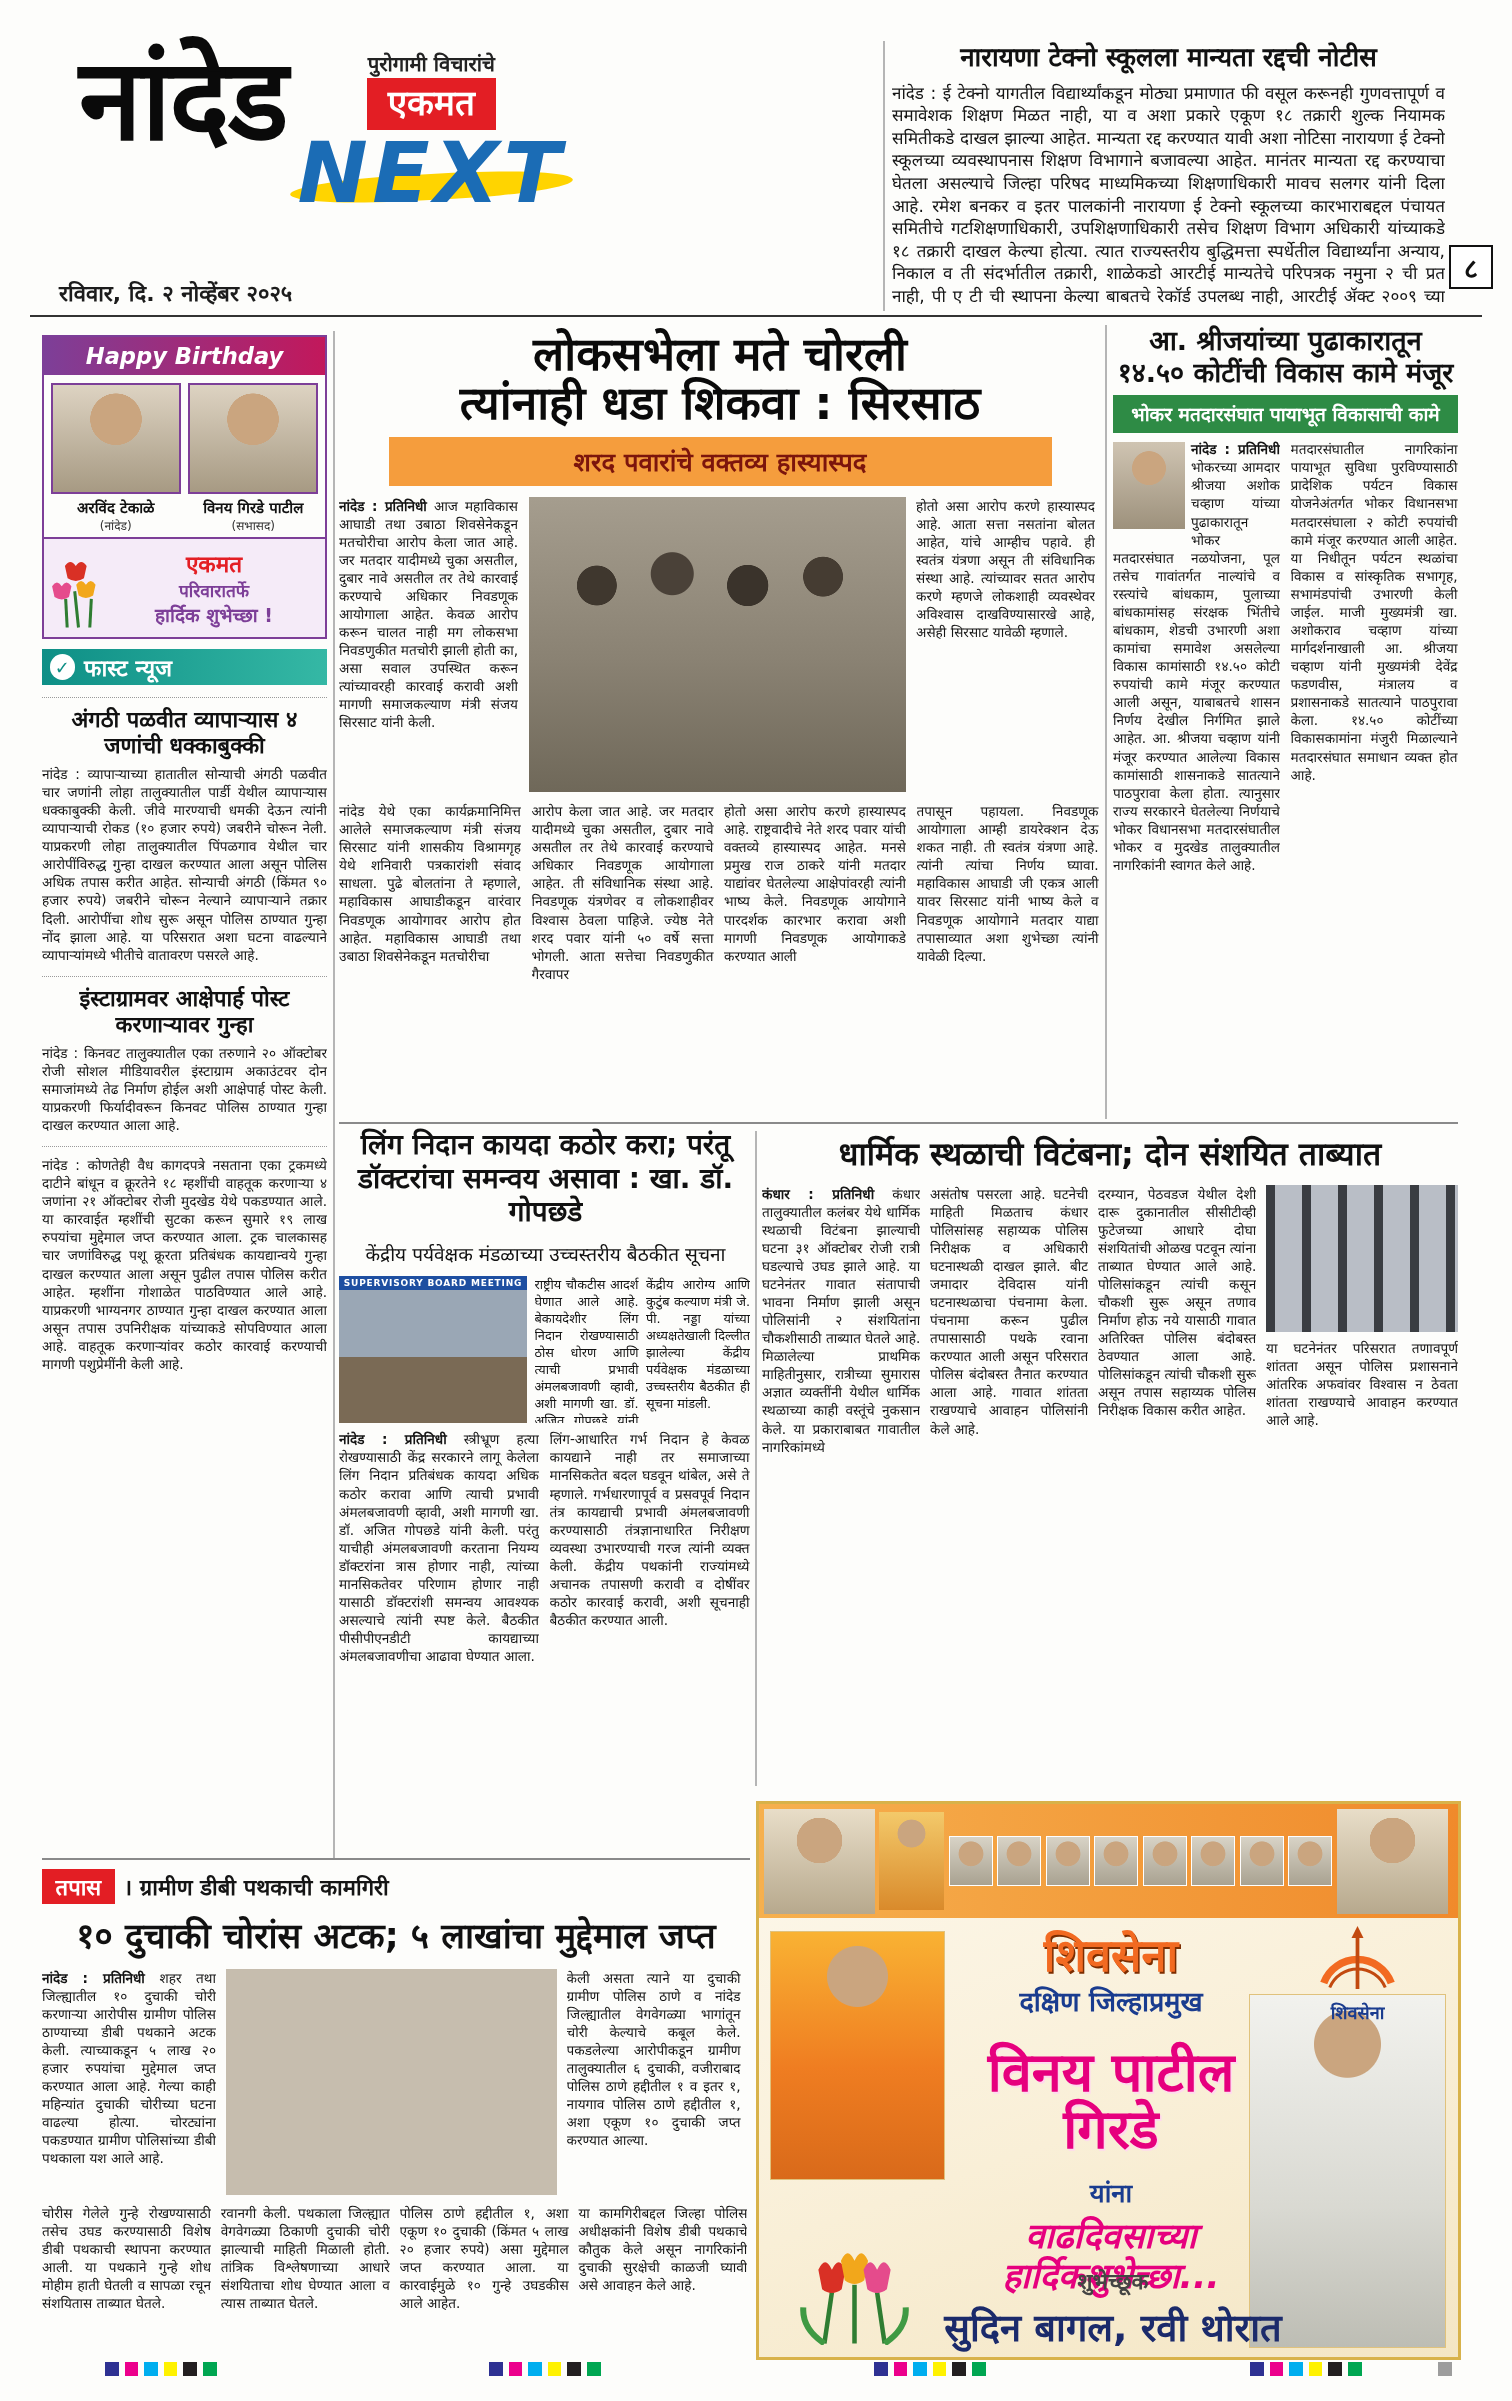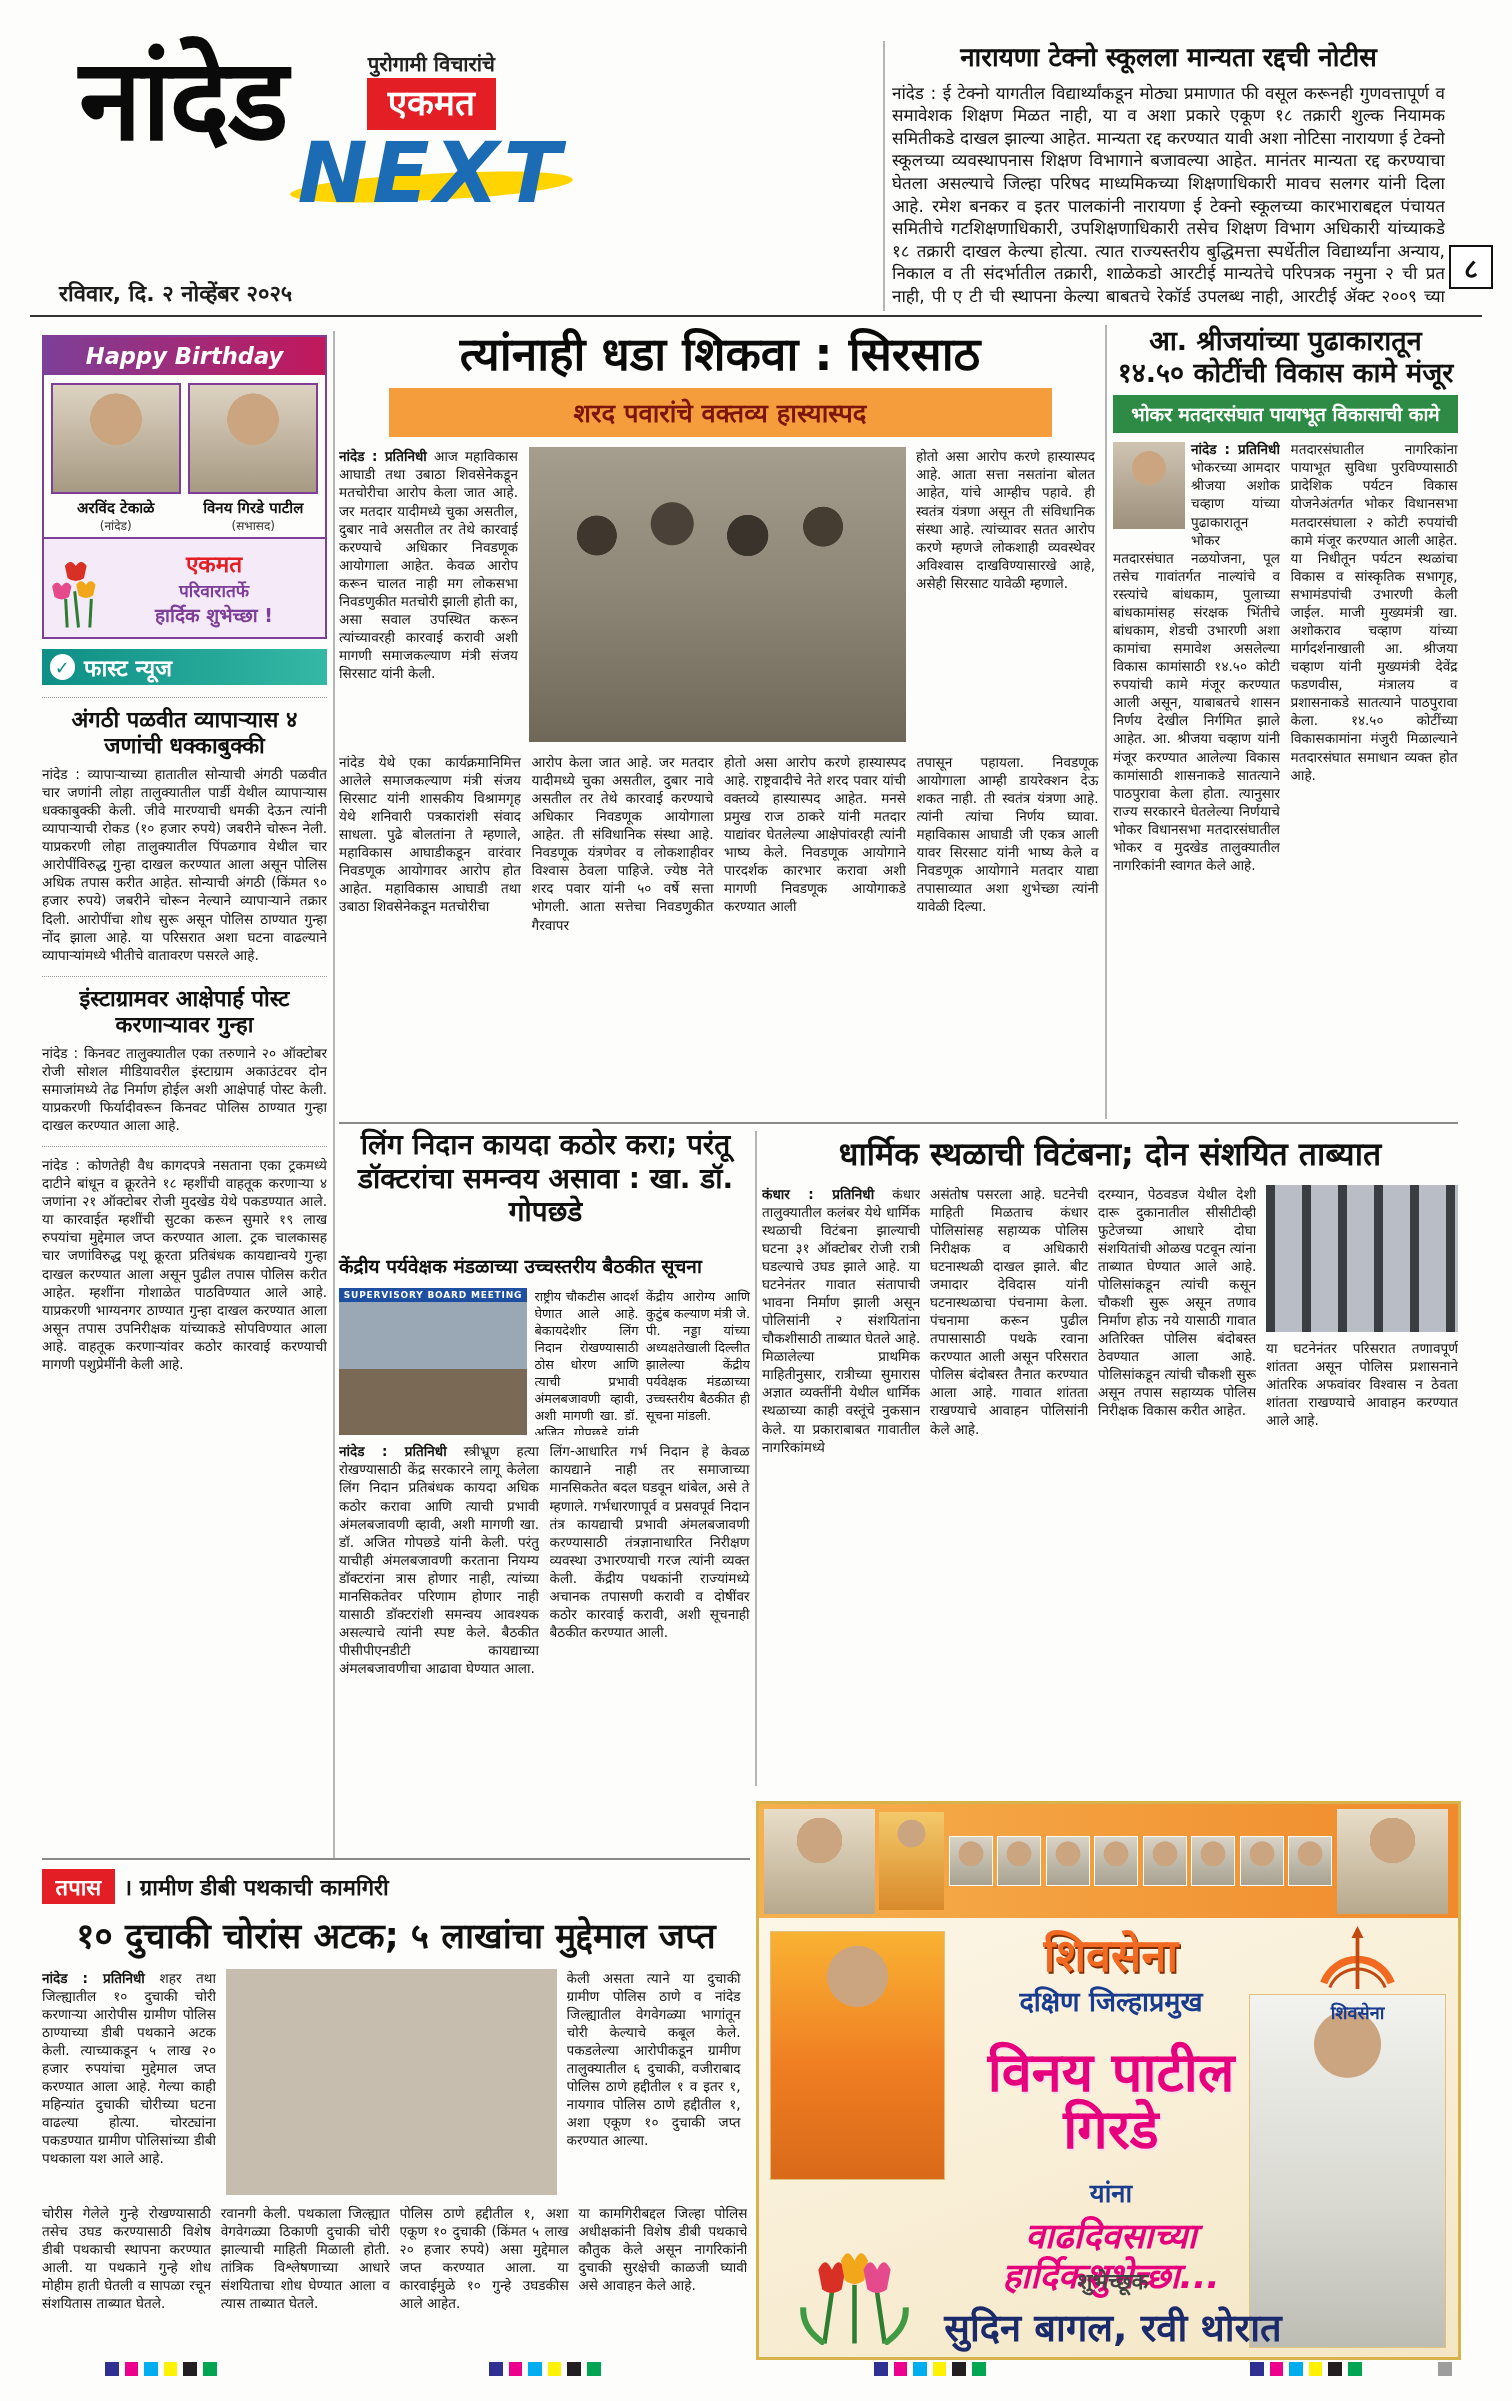--- a/index.html
+++ b/index.html
@@ -75,21 +75,21 @@
   .green-banner { margin-top:6px; background:#2e8b45; color:#fff; font-size:19px; font-weight:bold; text-align:center; padding:6px 0; }
   .dev-body { display:flex; gap:10.5px; margin-top:7.5px; }
   .dev-body .col { width:167px; height:663px; font-size:13.6px; }
   .minipic { float:left; width:72px; height:87px; margin:1.5px 6px 3px 0;
       background: radial-gradient(circle at 50% 30%, #caa57f 0 16.6px, transparent 17.3px),
                   linear-gradient(180deg,#cfc4b2,#9d917c); }
 
   
   .gender { position:absolute; left:339px; top:1128px; width:413px; }
   .gender h2 { font-size:28px; font-weight:800; text-align:center; line-height:1.2; }
-  .gender .subhead { font-size:19px; font-weight:bold; margin-top:24px; }
+  .gender .subhead { font-size:19px; font-weight:normal; text-align:center; margin-top:12px; }
   .gender-row1 { display:flex; gap:7.5px; margin-top:9px; }
   .meeting-photo { width:188px; height:147px; background:linear-gradient(180deg,#9aa7b5 0 55%, #7a6a55 55% 100%);padding-left:40px; }
   .meeting-banner { position:absolute; left:0; right:0; top:0; background:#1e4fa1; color:#fff; font-size:9px; font-weight:bold; text-align:center; padding:2.3px 0; letter-spacing:0.8px; }
   .gender-row1 .col { width:104px; height:147px; font-size:12.8px; }
   .gender-row2 { display:flex; gap:10.5px; margin-top:7.5px; }
   .gender-row2 .col { width:200px; height:452px; }
 
   
   .vand { position:absolute; left:762px; top:1131px; width:696px; }
   .vand h2 { font-size:32px; font-weight:800; text-align:center; }
@@ -228,20 +228,21 @@
       <div class="col">नांदेड : किनवट तालुक्यातील एका तरुणाने २० ऑक्टोबर रोजी सोशल मीडियावरील इंस्टाग्राम अकाउंटवर दोन समाजांमध्ये तेढ निर्माण होईल अशी आक्षेपार्ह पोस्ट केली. याप्रकरणी फिर्यादीवरून किनवट पोलिस ठाण्यात गुन्हा दाखल करण्यात आला आहे.</div>
     </div>
     <div class="lstory">
       <div class="col">नांदेड : कोणतेही वैध कागदपत्रे नसताना एका ट्रकमध्ये दाटीने बांधून व क्रूरतेने १८ म्हशींची वाहतूक करणाऱ्या ४ जणांना २१ ऑक्टोबर रोजी मुदखेड येथे पकडण्यात आले. या कारवाईत म्हशींची सुटका करून सुमारे १९ लाख रुपयांचा मुद्देमाल जप्त करण्यात आला. ट्रक चालकासह चार जणांविरुद्ध पशू क्रूरता प्रतिबंधक कायद्यान्वये गुन्हा दाखल करण्यात आला असून पुढील तपास पोलिस करीत आहेत. म्हशींना गोशाळेत पाठविण्यात आले आहे. याप्रकरणी भाग्यनगर ठाण्यात गुन्हा दाखल करण्यात आला असून तपास उपनिरीक्षक यांच्याकडे सोपविण्यात आला आहे. वाहतूक करणाऱ्यांवर कठोर कारवाई करण्याची मागणी पशुप्रेमींनी केली आहे.</div>
     </div>
   </div>
 
   <div class="vline" style="left:333px; top:331px; width:1.5px; height:1529px;"></div>
 
   <div class="lead">
+    <h1>लोकसभेला मते चोरली</h1>
     <h1>त्यांनाही धडा शिकवा : सिरसाठ</h1>
     <div class="kicker">शरद पवारांचे वक्तव्य हास्यास्पद</div>
     <div class="lead-row1">
       <div class="col">
         <span class="dl">नांदेड : प्रतिनिधी</span>
         <span>आज महाविकास आघाडी तथा उबाठा शिवसेनेकडून मतचोरीचा आरोप केला जात आहे. जर मतदार यादीमध्ये चुका असतील, दुबार नावे असतील तर तेथे कारवाई करण्याचे अधिकार निवडणूक आयोगाला आहेत. केवळ आरोप करून चालत नाही मग लोकसभा निवडणुकीत मतचोरी झाली होती का, असा सवाल उपस्थित करून त्यांच्यावरही कारवाई करावी अशी मागणी समाजकल्याण मंत्री संजय सिरसाट यांनी केली.</span>
       </div>
       <div class="photo press-photo"></div>
       <div class="col">होतो असा आरोप करणे हास्यास्पद आहे. आता सत्ता नसतांना बोलत आहेत, यांचे आम्हीच पहावे. ही स्वतंत्र यंत्रणा असून ती संविधानिक संस्था आहे. त्यांच्यावर सतत आरोप करणे म्हणजे लोकशाही व्यवस्थेवर अविश्वास दाखविण्यासारखे आहे, असेही सिरसाट यावेळी म्हणाले.</div>
     </div>

